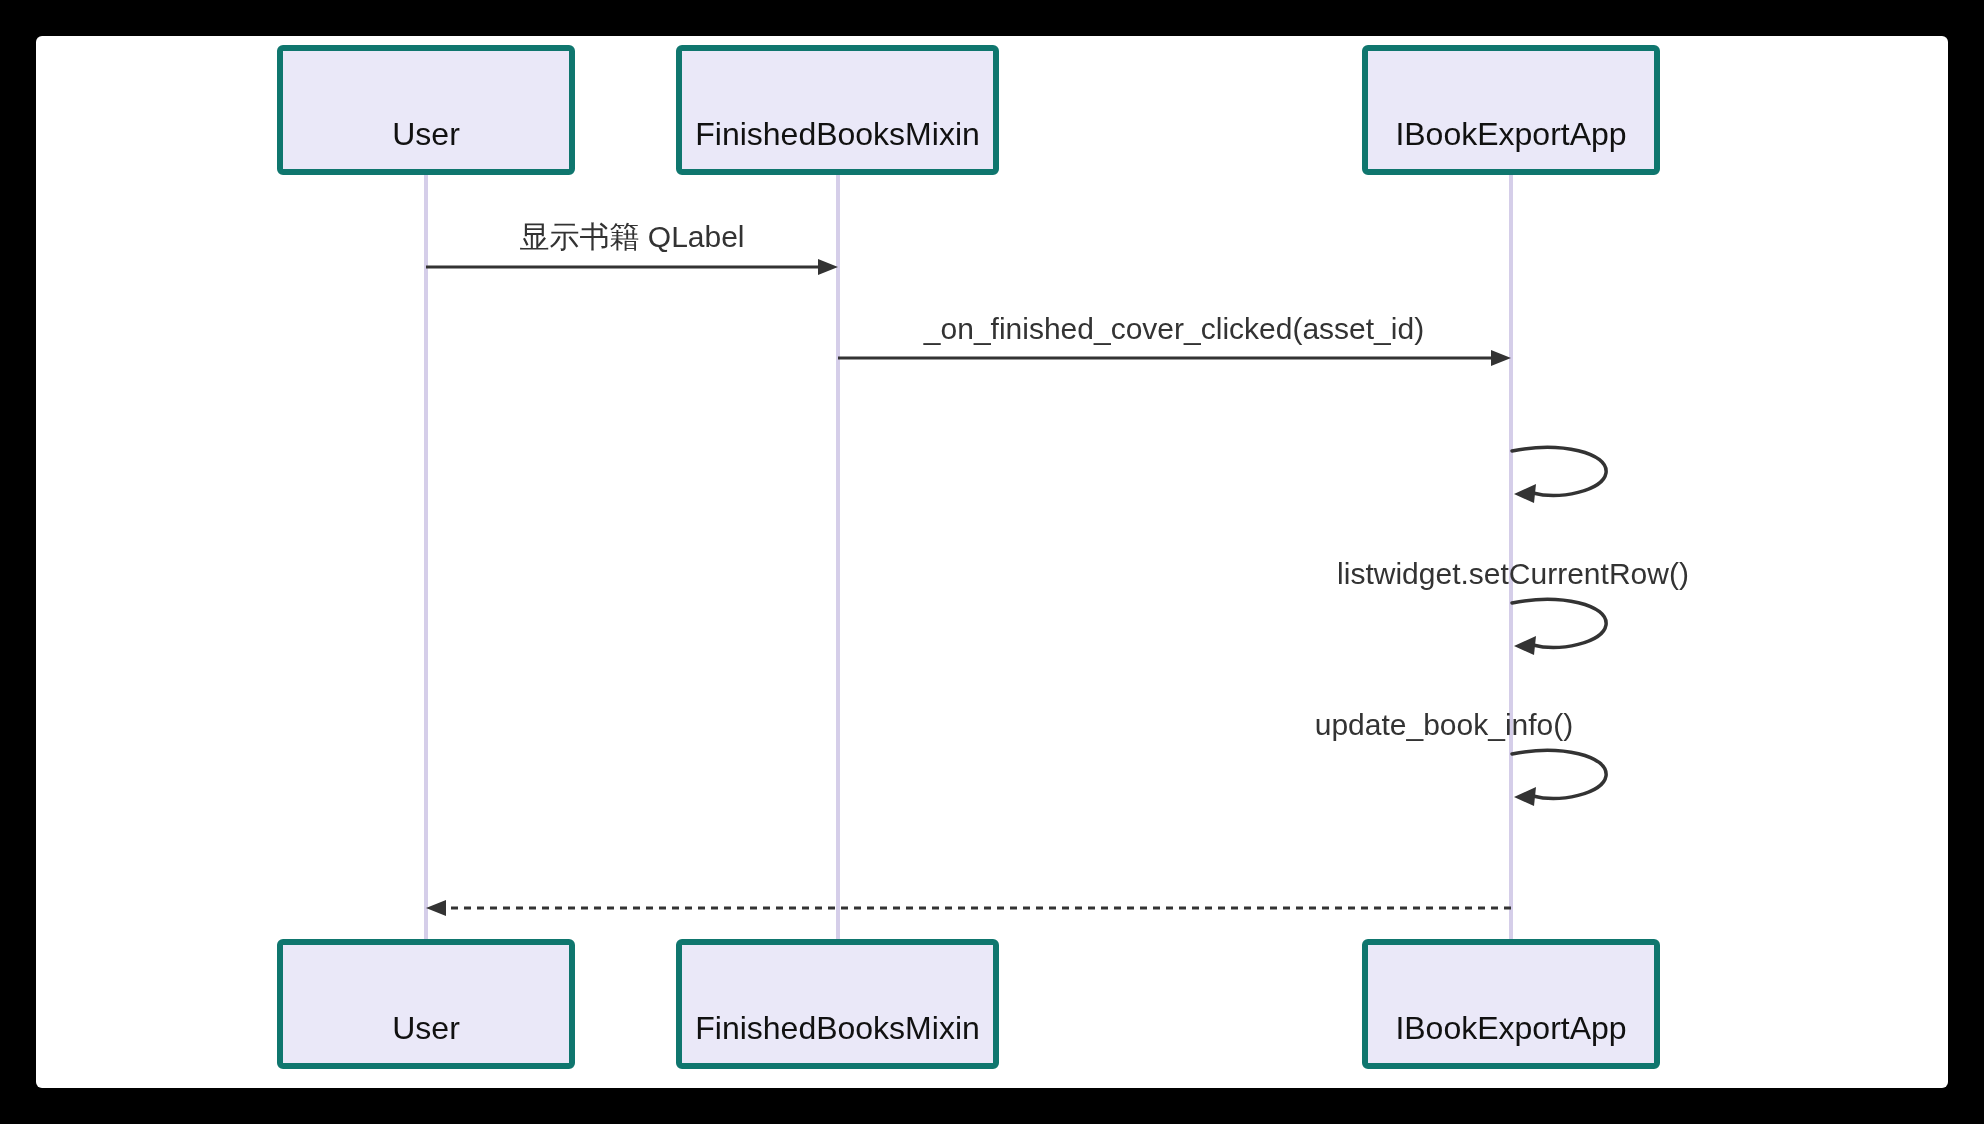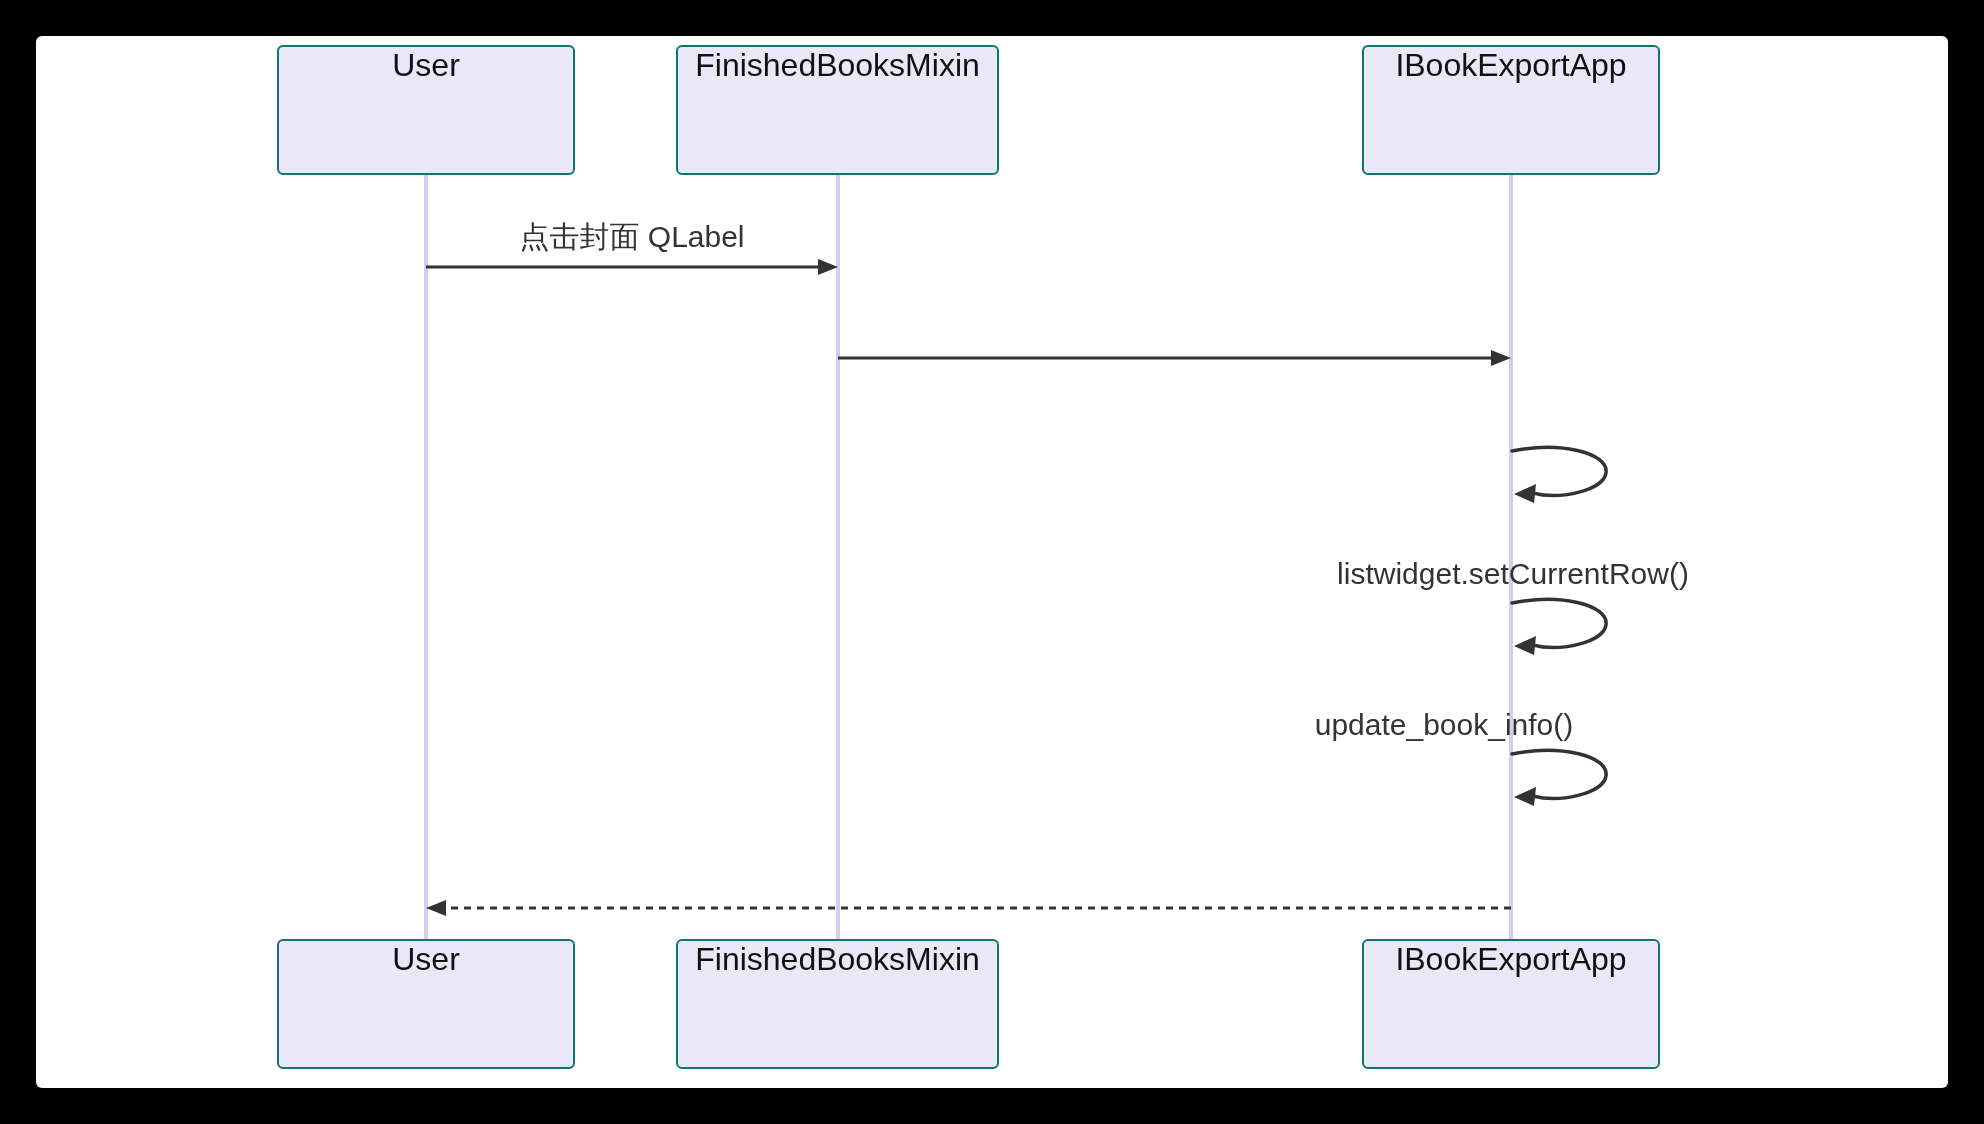--- a/index.html
+++ b/index.html
@@ -21,25 +21,25 @@
     top: 36px;
     width: 1912px;
     height: 1052px;
     background: #ffffff;
     border-radius: 6px;
   }
   .actor-box {
     position: absolute;
     height: 130px;
     background: #eae8f8;
-    border: 2px solid #0f766e;
+    border: 6px solid #0f766e;
     border-radius: 6px;
     box-sizing: border-box;
     display: flex;
-    align-items: flex-start;
+    align-items: flex-end;
     justify-content: center;
     padding-bottom: 16px;
   }
   .actor-label {
     font-size: 32px;
     color: #111111;
     white-space: nowrap;
   }
   .lifeline {
     position: absolute;
@@ -75,26 +75,27 @@
     <div class="actor-box" style="left:241px; top:9px; width:298px;">
       <span class="actor-label">User</span>
     </div>
     <div class="actor-box" style="left:640px; top:9px; width:323px;">
       <span class="actor-label">FinishedBooksMixin</span>
     </div>
     <div class="actor-box" style="left:1326px; top:9px; width:298px;">
       <span class="actor-label">IBookExportApp</span>
     </div>
 
-    <div class="msg-label" style="left:596px; top:184px;">点击封面 QLabel</div>
+    <div class="msg-label" style="left:596px; top:184px;">显示书籍 QLabel</div>
     <svg class="arrow-svg" style="left:390px; top:219px;" width="414" height="24">
       <line x1="0" y1="12" x2="393" y2="12" stroke="#333333" stroke-width="3.2"></line>
       <polygon points="392,4 412,12 392,20" fill="#333333"></polygon>
     </svg>
 
+    <div class="msg-label" style="left:1138px; top:276px;">_on_finished_cover_clicked(asset_id)</div>
     <svg class="arrow-svg" style="left:802px; top:310px;" width="675" height="24">
       <line x1="0" y1="12" x2="654" y2="12" stroke="#333333" stroke-width="3.2"></line>
       <polygon points="653,4 673,12 653,20" fill="#333333"></polygon>
     </svg>
 
     <svg class="loop-svg" style="left:1473px; top:408px;" width="110" height="62">
       <path d="M 3 7 C 52 -3 100 9 97 29 C 94 47 50 56 24 49" fill="none" stroke="#333333" stroke-width="3.5" stroke-linecap="round"></path>
       <polygon points="27,40 5,50 25,59" fill="#333333"></polygon>
     </svg>
 

